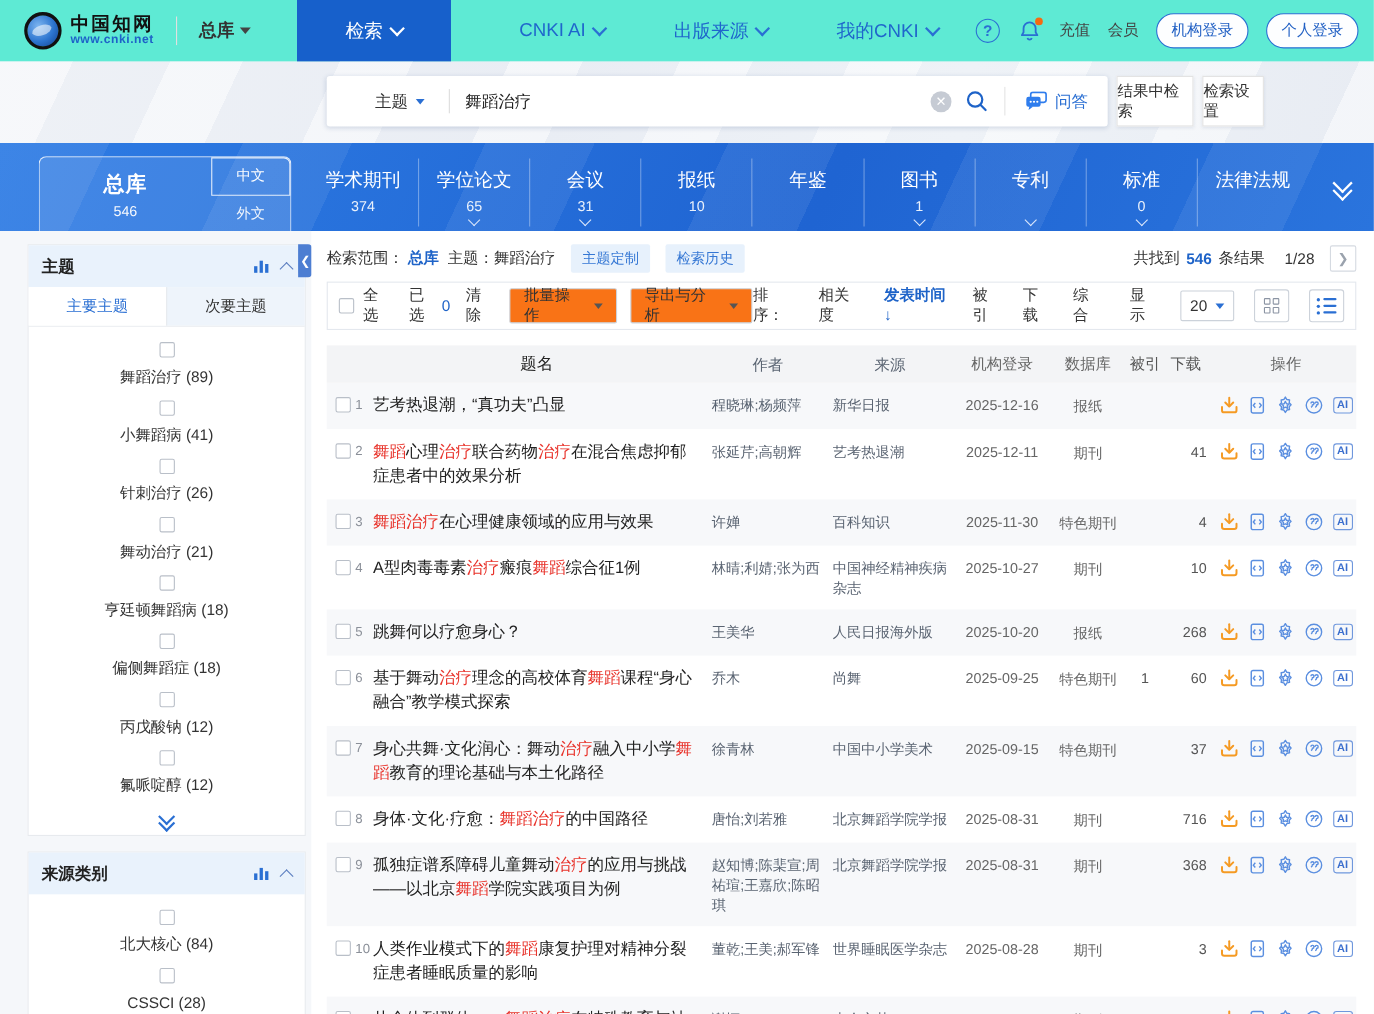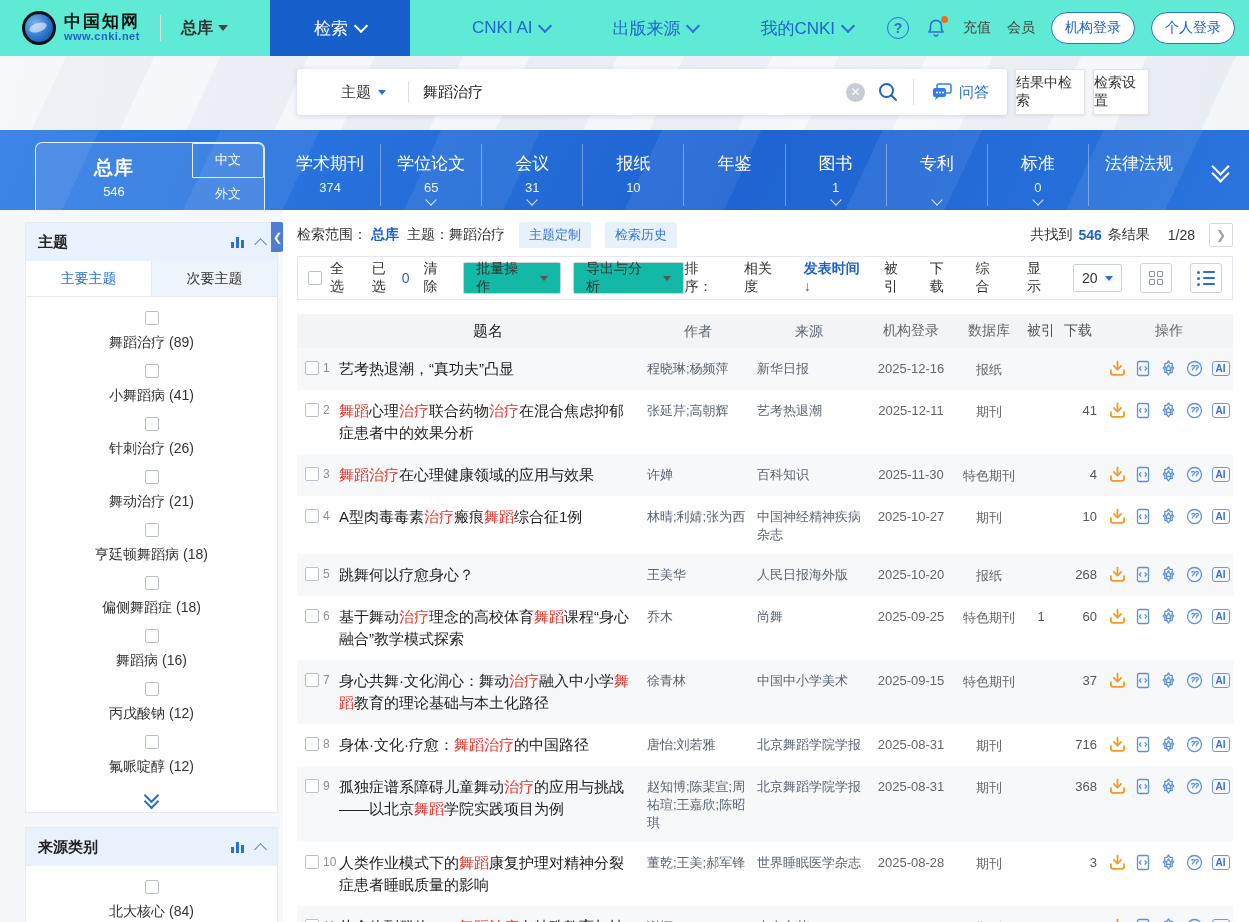--- a/index.html
+++ b/index.html
@@ -93,21 +93,21 @@
   .crumb .gap{margin-left:4px;}
   .chipbtn{background:#e7f1fc;color:#3577d4;font-size:13px;padding:4px 10px;border-radius:2px;margin-left:14px;cursor:pointer;}
   .crumb-right{margin-left:auto;display:flex;align-items:center;margin-right:16px;gap:6px;}
   .crumb-right .num{color:#1e63c8;font-weight:bold;}
   .pg{margin-left:12px;color:#333;}
   .nextbtn{width:22px;height:22px;border:1px solid #d5dae1;border-radius:2px;color:#9aa2ad;display:flex;align-items:center;justify-content:center;font-size:12px;margin-left:8px;cursor:pointer;}
 
   .toolbar{margin-top:8px;margin-right:16px;border:1px solid #e4e8ee;height:44px;display:flex;align-items:center;padding:0 10px;box-sizing:border-box;font-size:14px;color:#333;}
   .toolbar .lnk{cursor:pointer;}
   .toolbar .sel0{color:#1e63c8;margin:0 2px;}
-  .tbtn{border:1px solid #ccd2da;border-radius:2px;height:30px;display:flex;align-items:center;gap:8px;padding:0 12px;margin-left:12px;cursor:pointer;background:#14b8a6;}
+  .tbtn{border:1px solid #ccd2da;border-radius:2px;height:30px;display:flex;align-items:center;gap:8px;padding:0 12px;margin-left:12px;cursor:pointer;background:#f97316;}
   .tbtn .caret{border-top-color:#555;border-left-width:4px;border-right-width:4px;border-top-width:5px;}
   .sorts{margin-left:auto;display:flex;align-items:center;gap:18px;}
   .sort-opt{cursor:pointer;color:#333;}
   .sort-opt.on{color:#1e63c8;font-weight:bold;}
   .pagesel{border:1px solid #ccd2da;border-radius:2px;height:26px;display:flex;align-items:center;gap:8px;padding:0 8px;cursor:pointer;}
   .pagesel .caret{border-top-color:#2a6fd3;border-left-width:4px;border-right-width:4px;border-top-width:5px;}
   .viewbtn{width:30px;height:28px;border:1px solid #ccd2da;border-radius:3px;display:flex;align-items:center;justify-content:center;cursor:pointer;background:#fff;}
   .gicon{display:grid;grid-template-columns:6px 6px;grid-gap:2px;}
   .gicon i{width:6px;height:6px;border:1.5px solid #8b94a3;box-sizing:border-box;border-radius:1px;}
   .licon{display:flex;flex-direction:column;gap:3px;}
@@ -307,24 +307,20 @@
             <span class="cb"></span>
             <span>舞动治疗 (21)</span>
           </div>
           <div class="sitem">
             <span class="cb"></span>
             <span>亨廷顿舞蹈病 (18)</span>
           </div>
           <div class="sitem">
             <span class="cb"></span>
             <span>偏侧舞蹈症 (18)</span>
-          </div>
-          <div class="sitem">
-            <span class="cb"></span>
-            <span>舞蹈病 (16)</span>
           </div>
           <div class="sitem">
             <span class="cb"></span>
             <span>丙戊酸钠 (12)</span>
           </div>
           <div class="sitem">
             <span class="cb"></span>
             <span>氟哌啶醇 (12)</span>
           </div>
         </div>

